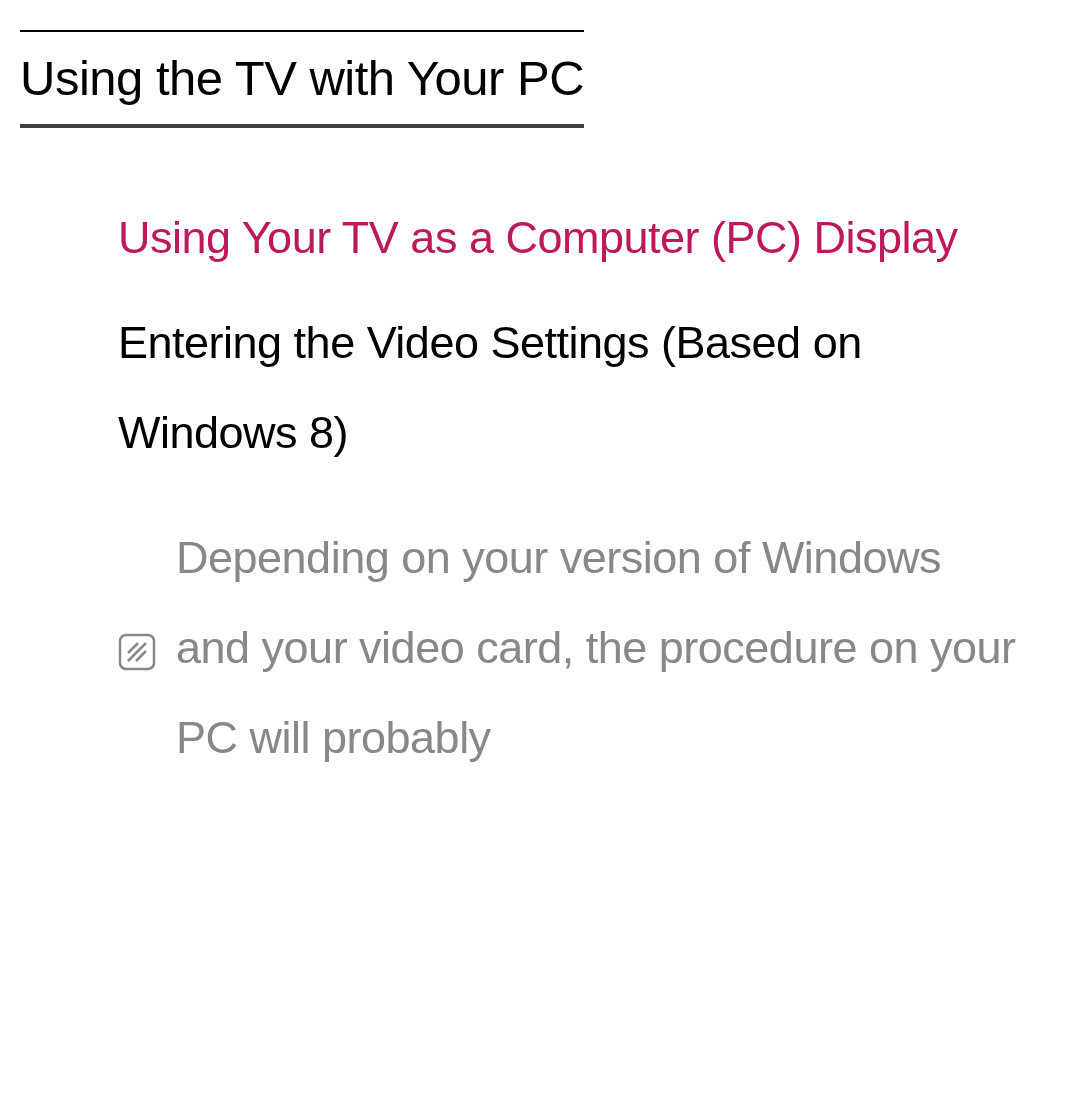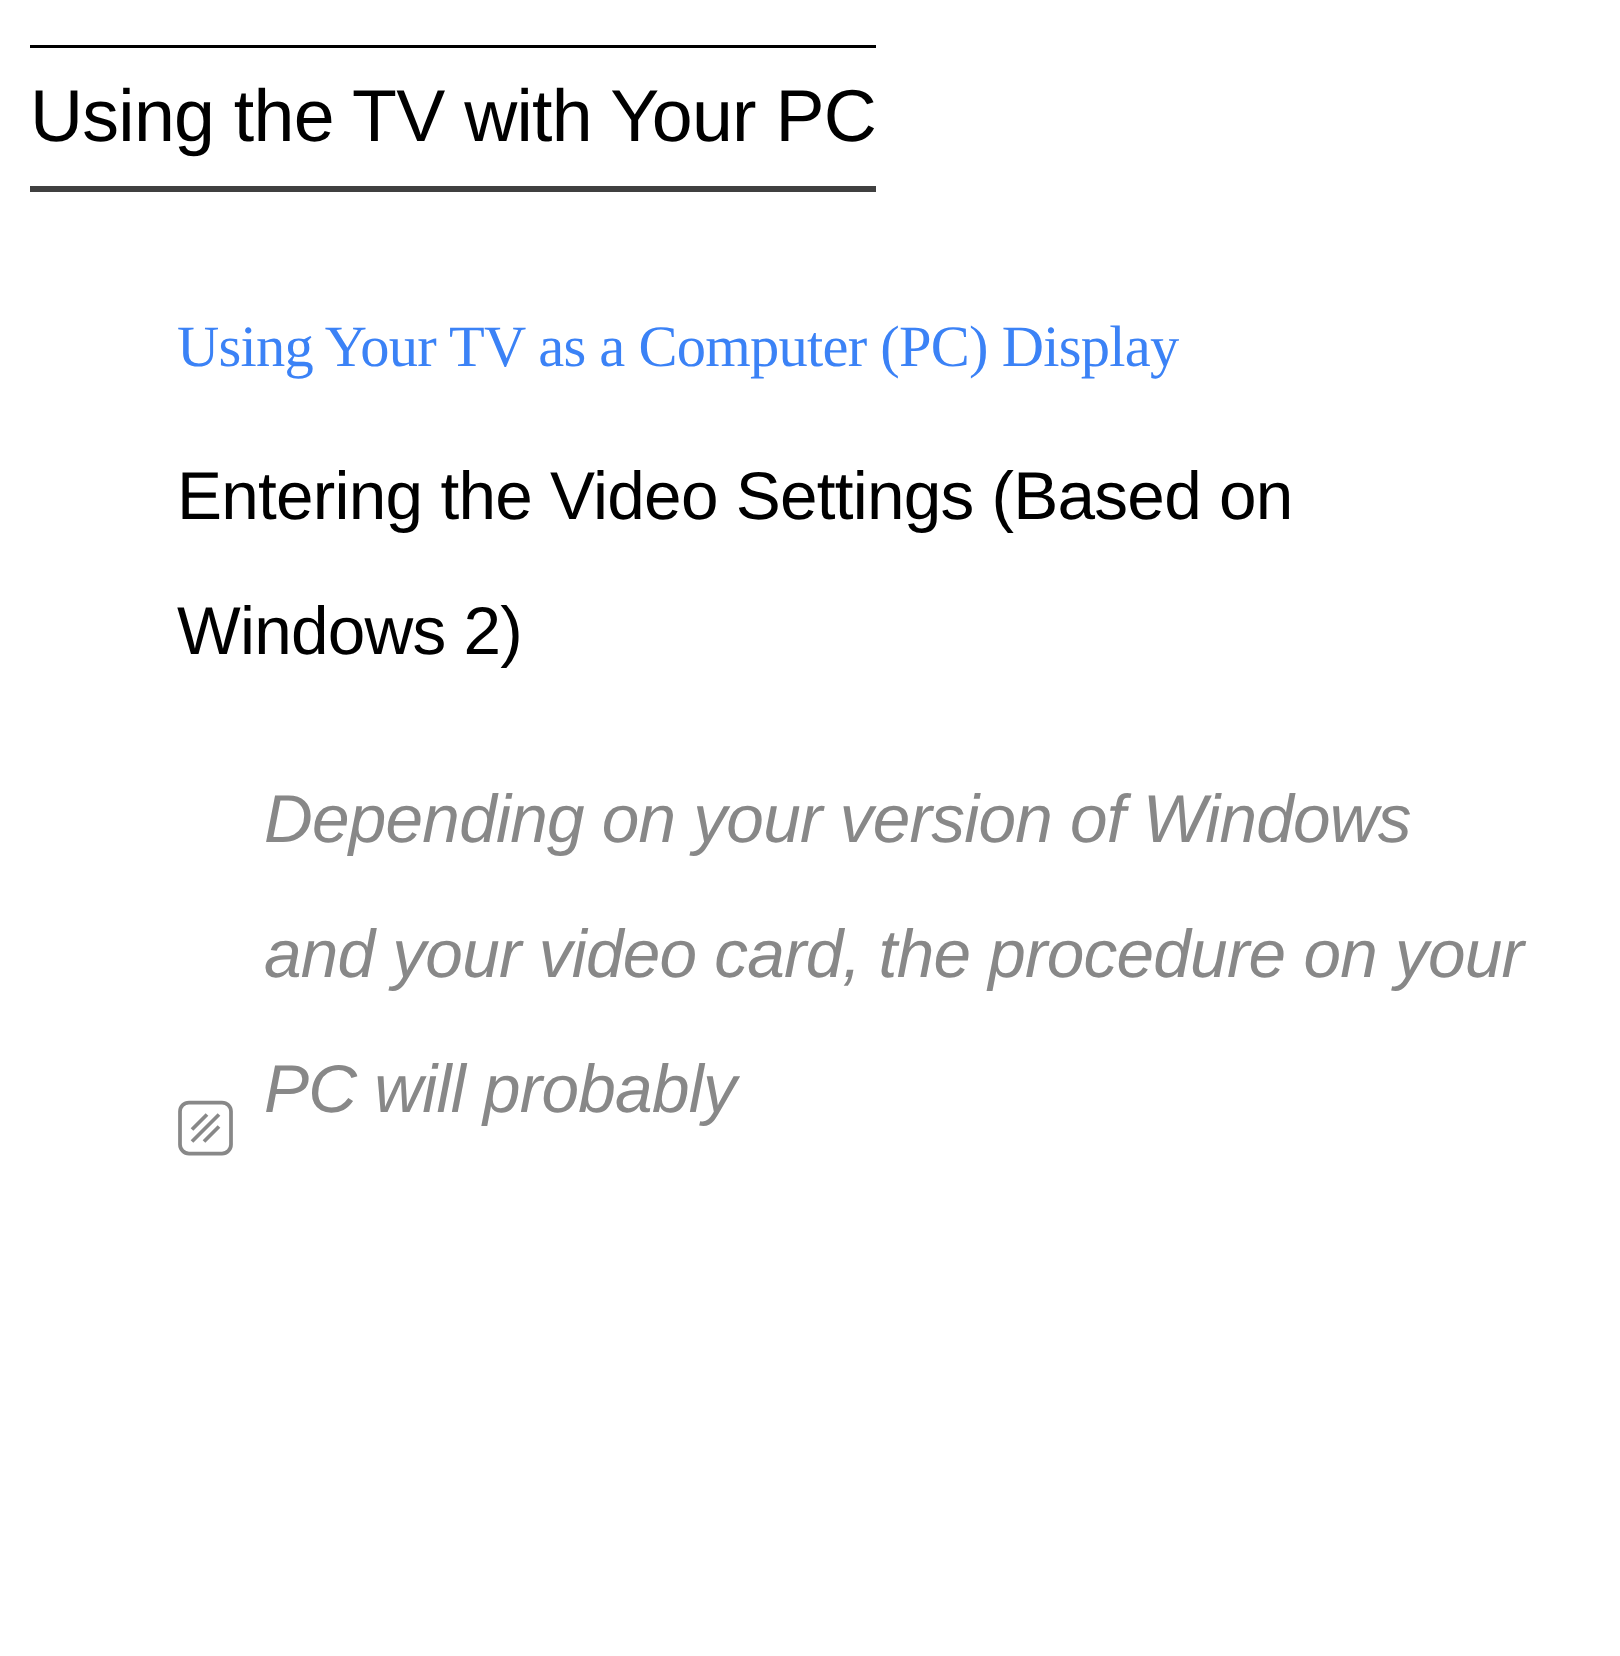--- a/index.html
+++ b/index.html
@@ -24,45 +24,43 @@
       padding: 18px 0;
       display: inline-block;
       letter-spacing: -0.5px;
     }
     .content {
       padding-left: 98px;
       padding-right: 40px;
       padding-top: 65px;
     }
     .section-heading {
-      font-size: 39px;
-      color: #3b82f6;
+      font-size: 45px;
+      color: #be185d;
       line-height: 2.0;
       letter-spacing: -0.5px;
-      font-family: Liberation Serif, serif;
     }
     .sub-heading {
       font-size: 45px;
       color: #000000;
       line-height: 2.0;
       margin-top: 15px;
       letter-spacing: -0.5px;
     }
     .body-text {
       font-size: 45px;
       color: #000000;
       line-height: 2.0;
       margin-top: 15px;
       letter-spacing: -0.5px;
     }
     .note-block {
       display: flex;
-      align-items: flex-end;
+      align-items: center;
       margin-top: 35px;
-      font-style: italic;
     }
     .note-icon {
       width: 38px;
       height: 38px;
       flex-shrink: 0;
       margin-right: 20px;
       margin-top: 7px;
     }
     .note-icon svg {
       width: 100%;
@@ -78,21 +76,21 @@
 </head>
 <body>
 
 
 
 <h1 class="page-title">Using the TV with Your PC</h1>
 
 <div class="content">
   <div class="section-heading">Using Your TV as a Computer (PC) Display</div>
 
-  <div class="sub-heading">Entering the Video Settings (Based on Windows 2)</div>
+  <div class="sub-heading">Entering the Video Settings (Based on Windows 8)</div>
 
 
   <div class="note-block">
     <span class="note-icon">
       <svg viewBox="0 0 38 38">
         <rect x="2" y="2" width="34" height="34" rx="6" ry="6" fill="none" stroke="#888888" stroke-width="2.5"></rect>
         <line x1="10" y1="28" x2="28" y2="10" stroke="#888888" stroke-width="2.5"></line>
         <line x1="10" y1="20" x2="20" y2="10" stroke="#888888" stroke-width="2.5"></line>
         <line x1="18" y1="28" x2="28" y2="18" stroke="#888888" stroke-width="2.5"></line>
       </svg>

